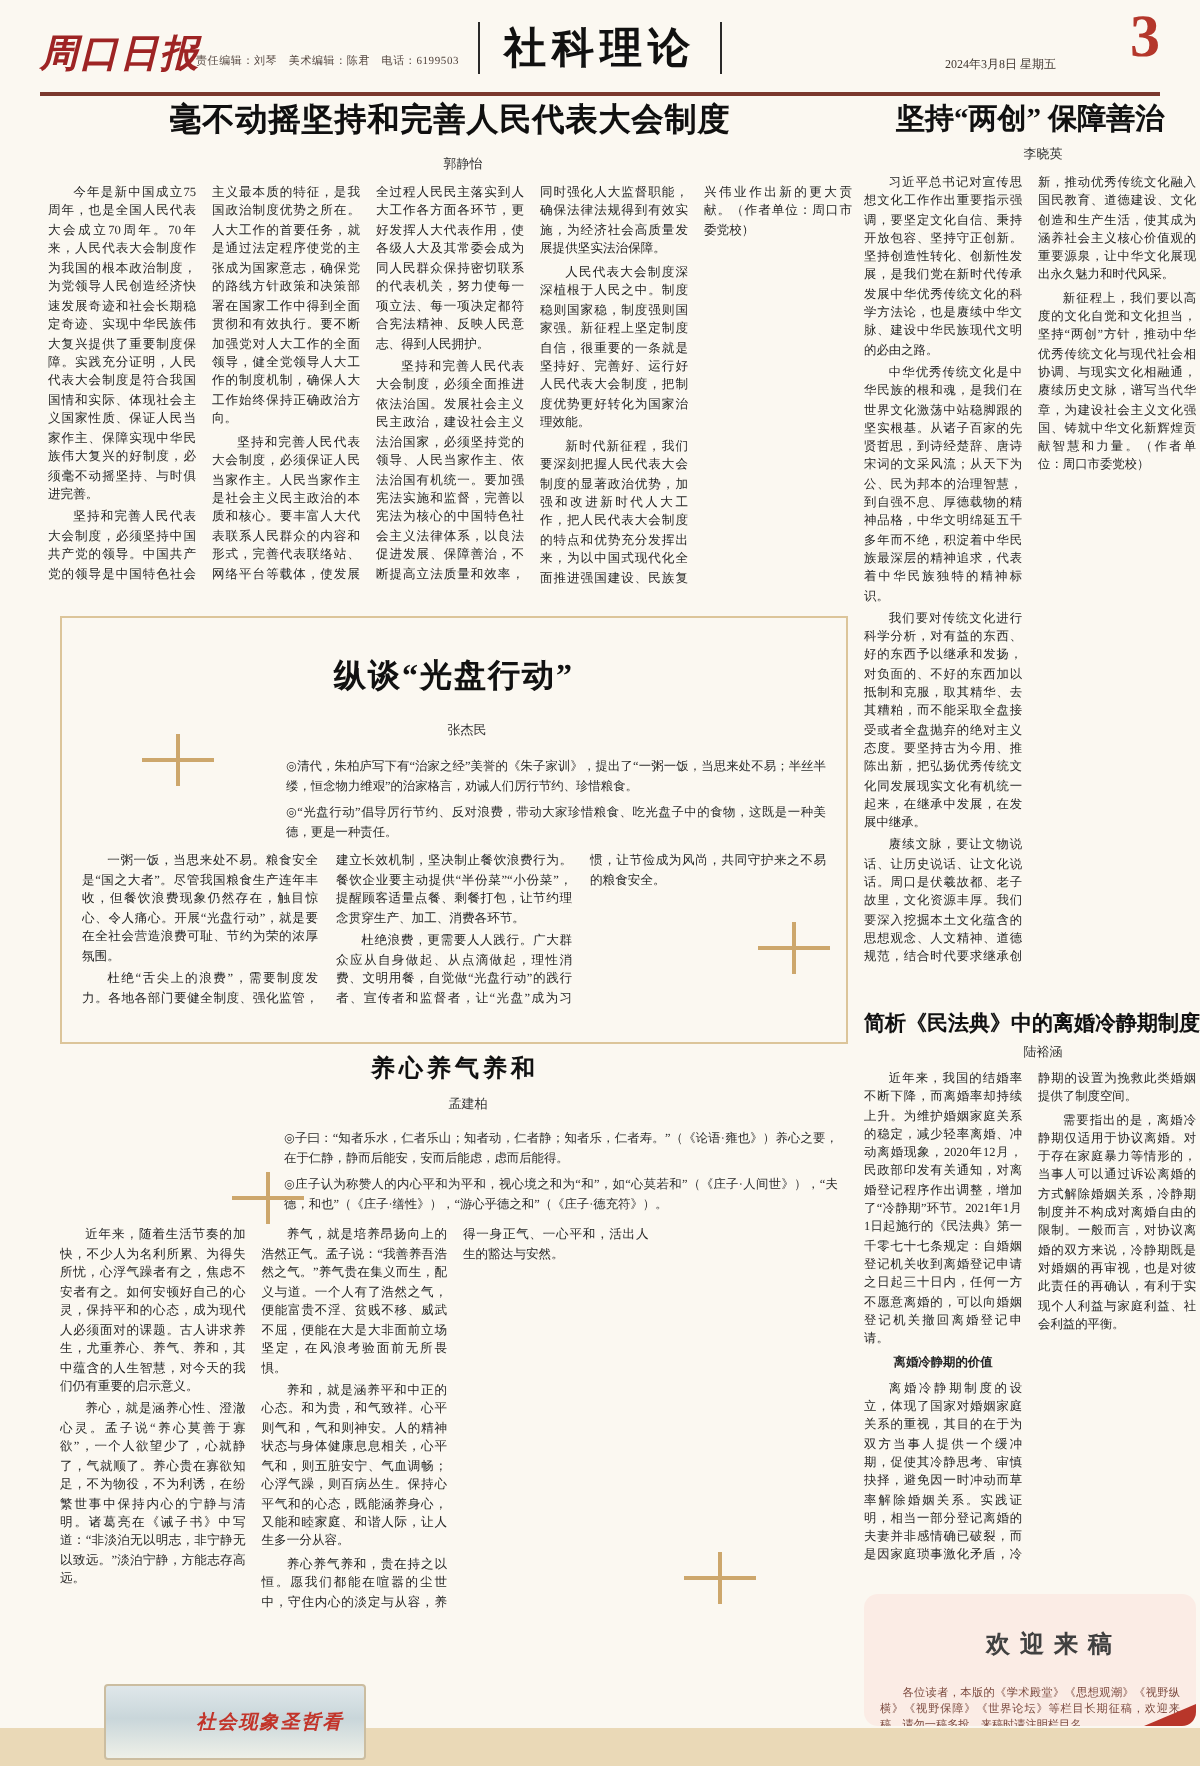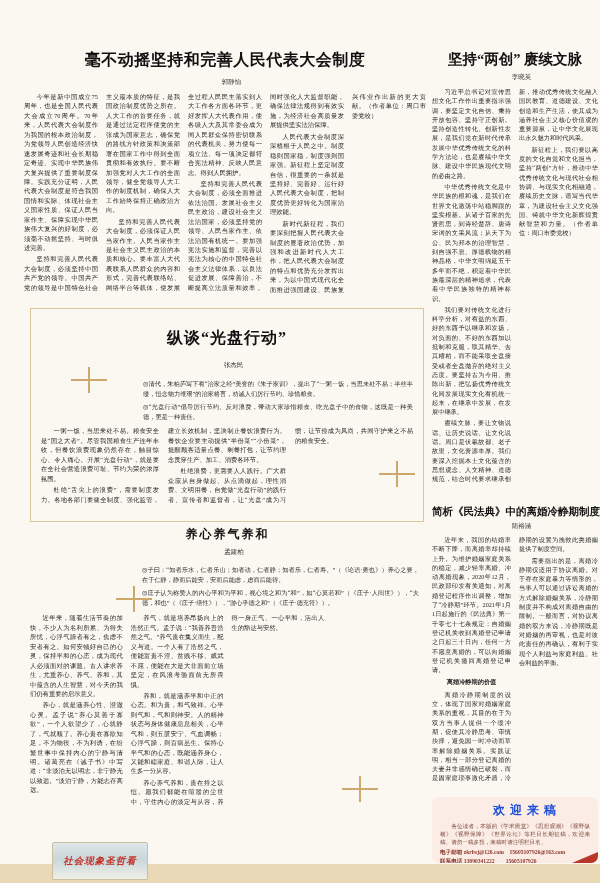--- a/index.html
+++ b/index.html
@@ -25,21 +25,21 @@
   
   .right-col{position:absolute;left:432px;top:50px;width:166px;}
   .rc-title{margin:0;font-size:14.5px;font-weight:bold;text-align:center;color:#111;white-space:nowrap;}
   .rc-author{margin:4px 0 5px 0;}
   .rc-cols{height:402px;column-count:2;column-gap:8px;column-fill:auto;font-size:6.2px;line-height:1.5;text-align:justify;overflow:hidden;color:#272727;}
   .mf-title{margin:16px 0 3px 0;font-size:10.5px;font-weight:bold;text-align:right;color:#111;white-space:nowrap;}
   .mf-cols{height:248px;column-count:2;column-gap:8px;column-fill:auto;font-size:6.2px;line-height:1.5;text-align:justify;overflow:hidden;color:#272727;margin-top:4px;}
   .mf-subhead{font-weight:bold;text-align:center;text-indent:0;margin:3px 0;}
   
   .welcome{position:relative;margin-top:14px;width:166px;height:66px;background:#fbece5;border-radius:7px;overflow:hidden;box-sizing:border-box;padding:5px 8px;}
-  .welcome-title{margin:0;text-align:center;font-size:12px;font-weight:bold;color:#1d4ed8;letter-spacing:5px;}
+  .welcome-title{margin:12px;text-align:center;font-size:12px;font-weight:bold;color:#404040;letter-spacing:5px;}
   .welcome-body{font-size:5.6px;line-height:1.45;color:#7c4a3f;text-align:justify;margin:3px 0 2px 0;text-indent:2em;}
   .welcome-contacts{font-size:5.6px;line-height:1.5;color:#8a382c;font-weight:bold;margin:0;text-indent:0;}
   .welcome-corner{position:absolute;right:0;bottom:0;width:0;height:0;border-left:26px solid transparent;border-bottom:11px solid #b8362a;}
   
   .box-art{position:absolute;left:30px;top:308px;width:394px;height:214px;border:1px solid #dcc59a;box-sizing:border-box;padding-top:7px;}
   .box-title{margin:12px;font-size:16px;font-weight:bold;text-align:center;letter-spacing:1px;color:#111;}
   .quotes{margin:9px 10px 5px 112px;font-size:6.2px;line-height:1.55;color:#2b2b2b;text-align:justify;}
   .quotes p{text-indent:0;margin-bottom:4px;}
   .box-cols{margin:3px 10px 0 10px;height:84px;column-count:3;column-gap:9px;column-fill:auto;font-size:6.3px;line-height:1.5;text-align:justify;overflow:hidden;color:#272727;}
   
@@ -49,45 +49,56 @@
   .yx-quotes p{text-indent:0;margin-bottom:4px;}
   .yx-cols{height:200px;column-count:4;column-gap:8px;column-fill:auto;font-size:6.3px;line-height:1.5;text-align:justify;overflow:hidden;color:#272727;margin-top:4px;}
   
   .plus{position:absolute;width:36px;height:26px;pointer-events:none;}
   .plus .h{position:absolute;left:0;top:12px;width:36px;height:2px;background:#cda76c;}
   .plus .v{position:absolute;left:17px;top:0;width:2px;height:26px;background:#cda76c;}
   
   .band{position:absolute;left:0;top:864px;width:600px;height:19px;background:#ead9b7;}
   .stamp{position:absolute;left:52px;top:842px;width:94px;height:36px;border:1px solid #cbbda0;border-radius:2px;
          background:linear-gradient(180deg,#dfe7ea 0%,#c9d6da 45%,#eef0e8 100%);
-         display:flex;align-items:center;justify-content:center;z-index:5;}
+         display:flex;align-items:center;justify-content:center;z-index:5;padding-left:35px;}
   .stamp span{font-size:9.5px;font-weight:bold;font-style:italic;color:#c2342a;letter-spacing:1px;white-space:nowrap;}
 </style>
 </head>
 <body>
 
 <div id="page">
 
+  <div class="hdr">
+    <div class="brand">周口日报</div>
+    <div class="edit-info">责任编辑：刘琴　美术编辑：陈君　电话：6199503</div>
+    <div class="section-wrap">
+      <span class="vbar"></span>
+      <span class="section-title">社科理论</span>
+      <span class="vbar"></span>
+    </div>
+    <div class="hdate">2024年3月8日 星期五</div>
+    <div class="pagenum">3</div>
+  </div>
 
   <section class="main-art">
     <h1 class="main-title">毫不动摇坚持和完善人民代表大会制度</h1>
     <p class="author main-author">郭静怡</p>
     <div class="main-cols cols">
       <p>今年是新中国成立75周年，也是全国人民代表大会成立70周年。70年来，人民代表大会制度作为我国的根本政治制度，为党领导人民创造经济快速发展奇迹和社会长期稳定奇迹、实现中华民族伟大复兴提供了重要制度保障。实践充分证明，人民代表大会制度是符合我国国情和实际、体现社会主义国家性质、保证人民当家作主、保障实现中华民族伟大复兴的好制度，必须毫不动摇坚持、与时俱进完善。</p>
       <p>坚持和完善人民代表大会制度，必须坚持中国共产党的领导。中国共产党的领导是中国特色社会主义最本质的特征，是我国政治制度优势之所在。人大工作的首要任务，就是通过法定程序使党的主张成为国家意志，确保党的路线方针政策和决策部署在国家工作中得到全面贯彻和有效执行。要不断加强党对人大工作的全面领导，健全党领导人大工作的制度机制，确保人大工作始终保持正确政治方向。</p>
       <p>坚持和完善人民代表大会制度，必须保证人民当家作主。人民当家作主是社会主义民主政治的本质和核心。要丰富人大代表联系人民群众的内容和形式，完善代表联络站、网络平台等载体，使发展全过程人民民主落实到人大工作各方面各环节，更好发挥人大代表作用，使各级人大及其常委会成为同人民群众保持密切联系的代表机关，努力使每一项立法、每一项决定都符合宪法精神、反映人民意志、得到人民拥护。</p>
       <p>坚持和完善人民代表大会制度，必须全面推进依法治国。发展社会主义民主政治，建设社会主义法治国家，必须坚持党的领导、人民当家作主、依法治国有机统一。要加强宪法实施和监督，完善以宪法为核心的中国特色社会主义法律体系，以良法促进发展、保障善治，不断提高立法质量和效率，同时强化人大监督职能，确保法律法规得到有效实施，为经济社会高质量发展提供坚实法治保障。</p>
       <p>人民代表大会制度深深植根于人民之中。制度稳则国家稳，制度强则国家强。新征程上坚定制度自信，很重要的一条就是坚持好、完善好、运行好人民代表大会制度，把制度优势更好转化为国家治理效能。</p>
       <p>新时代新征程，我们要深刻把握人民代表大会制度的显著政治优势，加强和改进新时代人大工作，把人民代表大会制度的特点和优势充分发挥出来，为以中国式现代化全面推进强国建设、民族复兴伟业作出新的更大贡献。（作者单位：周口市委党校）</p>
     </div>
   </section>
 
   <aside class="right-col">
     <article>
-      <h2 class="rc-title">坚持“两创” 赓续文脉</h2>
+      <h2 class="rc-title">坚持“两创” 保障善治</h2>
       <p class="author rc-author">李晓英</p>
       <div class="rc-cols cols">
         <p>习近平总书记对宣传思想文化工作作出重要指示强调，要坚定文化自信、秉持开放包容、坚持守正创新。坚持创造性转化、创新性发展，是我们党在新时代传承发展中华优秀传统文化的科学方法论，也是赓续中华文脉、建设中华民族现代文明的必由之路。</p>
         <p>中华优秀传统文化是中华民族的根和魂，是我们在世界文化激荡中站稳脚跟的坚实根基。从诸子百家的先贤哲思，到诗经楚辞、唐诗宋词的文采风流；从天下为公、民为邦本的治理智慧，到自强不息、厚德载物的精神品格，中华文明绵延五千多年而不绝，积淀着中华民族最深层的精神追求，代表着中华民族独特的精神标识。</p>
         <p>我们要对传统文化进行科学分析，对有益的东西、好的东西予以继承和发扬，对负面的、不好的东西加以抵制和克服，取其精华、去其糟粕，而不能采取全盘接受或者全盘抛弃的绝对主义态度。要坚持古为今用、推陈出新，把弘扬优秀传统文化同发展现实文化有机统一起来，在继承中发展，在发展中继承。</p>
         <p>赓续文脉，要让文物说话、让历史说话、让文化说话。周口是伏羲故都、老子故里，文化资源丰厚。我们要深入挖掘本土文化蕴含的思想观念、人文精神、道德规范，结合时代要求继承创新，推动优秀传统文化融入国民教育、道德建设、文化创造和生产生活，使其成为涵养社会主义核心价值观的重要源泉，让中华文化展现出永久魅力和时代风采。</p>
         <p>新征程上，我们要以高度的文化自觉和文化担当，坚持“两创”方针，推动中华优秀传统文化与现代社会相协调、与现实文化相融通，赓续历史文脉，谱写当代华章，为建设社会主义文化强国、铸就中华文化新辉煌贡献智慧和力量。（作者单位：周口市委党校）</p>
       </div>
     </article>
 

